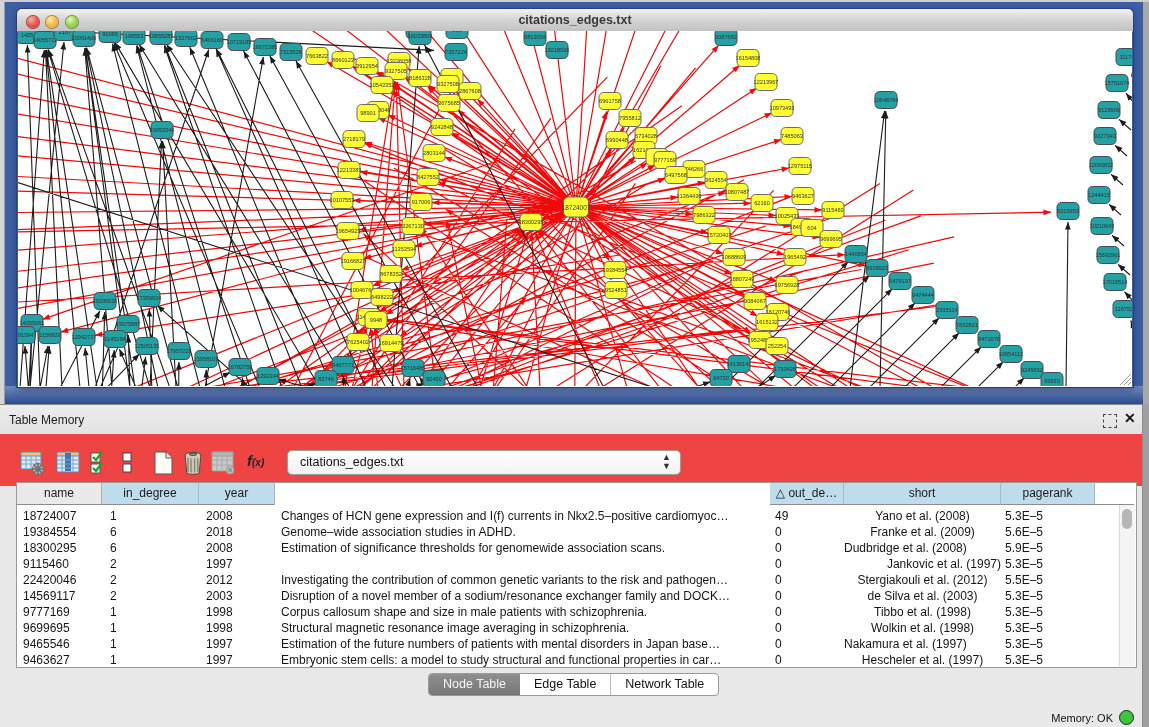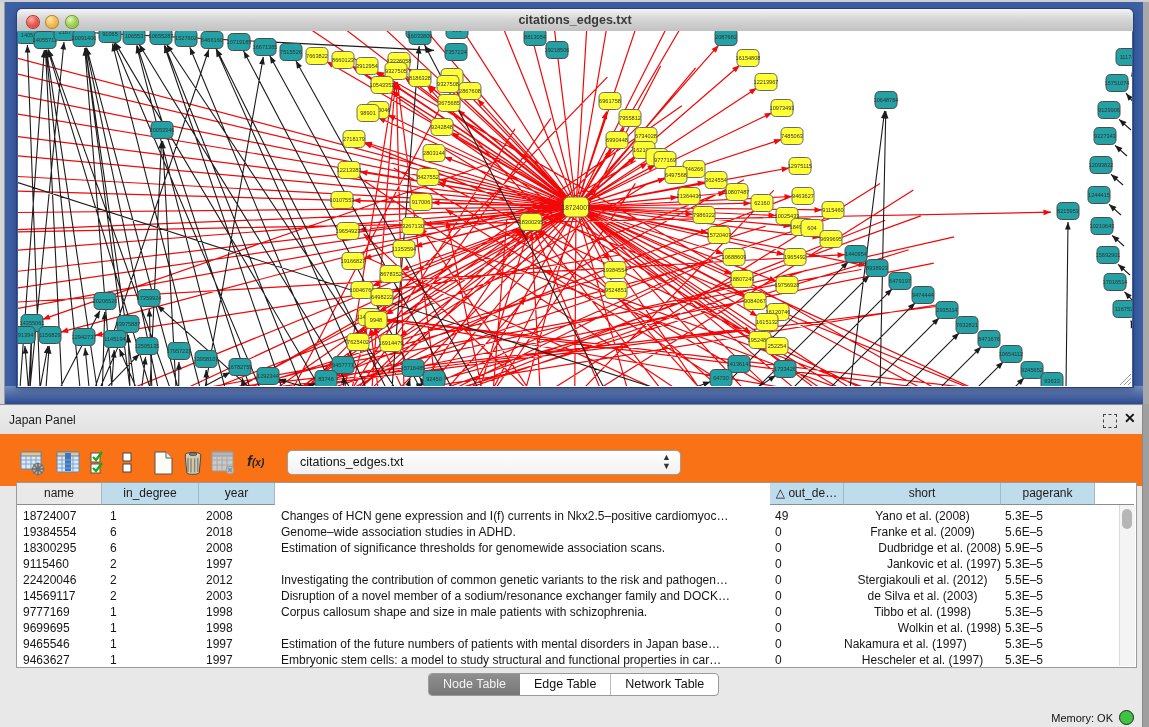--- a/index.html
+++ b/index.html
@@ -26,21 +26,21 @@
   #canvas{left:1px;top:22px;width:1114px;height:356px;background:#fff;overflow:hidden;}
   
   #nub{left:571px;top:396px;width:9px;height:6px;}
   
   #panel{left:0;top:404px;width:1149px;height:323px;background:#e8e8e8;border-top:1px solid #8c8c8c;}
   #phead{left:0;top:1px;width:1149px;height:28px;background:linear-gradient(#ececec,#e2e2e2);border-bottom:1px solid #c6c6c6;}
   #phead .t{left:9px;top:7px;font-size:12px;color:#1c1c1c;}
   #pfloat{left:1103px;top:8px;width:12px;height:12px;border:1px dashed #444;}
   #pclose{left:1124px;top:4px;font-size:14px;font-weight:700;color:#111;}
   
-  #tbar{left:0;top:29px;width:1149px;height:52px;background:#f97316;}
+  #tbar{left:0;top:29px;width:1149px;height:52px;background:#ef4444;}
   .ic{top:16px;}
   #dd{left:287px;top:16px;width:392px;height:23px;background:linear-gradient(#ffffff,#f1f1f1);
       border:1px solid #9d9d9d;border-radius:5px;}
   #dd .txt{left:12px;top:4px;font-size:12.5px;color:#111;}
   #dd .ar{left:374px;top:2px;font-size:9px;color:#333;line-height:9px;}
   
   #tbl{left:16px;top:482px;width:1119px;height:184px;background:#fff;border:1px solid #9a9a9a;}
   .hc{top:0;height:21px;border-right:1px solid #9dbccb;background:#bfdcec;
       font-size:12px;color:#1b1b1b;text-align:center;line-height:21px;border-bottom:1px solid #8c8c8c;}
   .hc0{background:#e9e9e9;border-right:1px solid #b4b4b4;}
@@ -346,21 +346,21 @@
         <path d="M1106 354L1113 347" stroke="#9a9a9a" stroke-width="1" fill="none"></path>
         <path d="M1102 354L1113 343" stroke="#9a9a9a" stroke-width="1" fill="none"></path>
       </svg>  
     </div>
 </div>
 <div class="abs" id="nub"><svg width="9" height="6">
       <path d="M4.5 0L9 6H0Z" fill="#8fa3c8"></path>
     </svg></div>
 <div class="abs" id="panel">
   <div class="abs" id="phead">
-    <div class="abs t">Japan Panel</div>
+    <div class="abs t">Table Memory</div>
     <div class="abs" id="pfloat"></div>
     <div class="abs" id="pclose">✕</div>
   </div>
   <div class="abs" id="tbar">
     <span class="abs ic" style="left:20px" id="ic1"><svg width="26" height="26" viewBox="0 0 26 26">
           <rect x="1" y="2" width="20" height="17" rx="1.5" fill="#dce9f7" stroke="#5b87b5"></rect>
           <rect x="1" y="2" width="20" height="4" fill="#f0c27a" stroke="#5b87b5"></rect>
           <path d="M1 10h20M1 14h20M6 6v13M11 6v13M16 6v13" stroke="#7ba3c9" stroke-width="1" fill="none"></path>
           <circle cx="18" cy="19" r="5.5" fill="#b9b9b9" stroke="#6f6f6f"></circle>
           <circle cx="18" cy="19" r="2" fill="#e9e9e9" stroke="#6f6f6f"></circle>
@@ -426,21 +426,21 @@
     <div class="abs rowtxt" style="left:189px;top:42px">2018</div>
     <div class="abs rowtxt" style="left:264px;top:42px">Genome–wide association studies in ADHD.</div>
     <div class="abs rowtxt" style="left:758px;top:42px">0</div>
     <div class="abs rowtxt" style="left:827px;width:157px;top:42px;text-align:center">Franke et al. (2009)</div>
     <div class="abs rowtxt" style="left:988px;top:42px">5.6E–5</div>
     <div class="abs rowtxt" style="left:6px;top:58px">18300295</div>
     <div class="abs rowtxt" style="left:93px;top:58px">6</div>
     <div class="abs rowtxt" style="left:189px;top:58px">2008</div>
     <div class="abs rowtxt" style="left:264px;top:58px">Estimation of significance thresholds for genomewide association scans.</div>
     <div class="abs rowtxt" style="left:758px;top:58px">0</div>
-    <div class="abs rowtxt" style="left:827px;width:157px;top:58px;text-align:right">Dudbridge et al. (2008)</div>
+    <div class="abs rowtxt" style="left:827px;width:157px;top:58px;text-align:left">Dudbridge et al. (2008)</div>
     <div class="abs rowtxt" style="left:988px;top:58px">5.9E–5</div>
     <div class="abs rowtxt" style="left:6px;top:74px">9115460</div>
     <div class="abs rowtxt" style="left:93px;top:74px">2</div>
     <div class="abs rowtxt" style="left:189px;top:74px">1997</div>
     <div class="abs rowtxt" style="left:758px;top:74px">0</div>
     <div class="abs rowtxt" style="left:827px;width:157px;top:74px;text-align:right">Jankovic et al. (1997)</div>
     <div class="abs rowtxt" style="left:988px;top:74px">5.3E–5</div>
     <div class="abs rowtxt" style="left:6px;top:90px">22420046</div>
     <div class="abs rowtxt" style="left:93px;top:90px">2</div>
     <div class="abs rowtxt" style="left:189px;top:90px">2012</div>
@@ -458,22 +458,23 @@
     <div class="abs rowtxt" style="left:6px;top:122px">9777169</div>
     <div class="abs rowtxt" style="left:93px;top:122px">1</div>
     <div class="abs rowtxt" style="left:189px;top:122px">1998</div>
     <div class="abs rowtxt" style="left:264px;top:122px">Corpus callosum shape and size in male patients with schizophrenia.</div>
     <div class="abs rowtxt" style="left:758px;top:122px">0</div>
     <div class="abs rowtxt" style="left:827px;width:157px;top:122px;text-align:center">Tibbo et al. (1998)</div>
     <div class="abs rowtxt" style="left:988px;top:122px">5.3E–5</div>
     <div class="abs rowtxt" style="left:6px;top:138px">9699695</div>
     <div class="abs rowtxt" style="left:93px;top:138px">1</div>
     <div class="abs rowtxt" style="left:189px;top:138px">1998</div>
+    <div class="abs rowtxt" style="left:264px;top:138px">Structural magnetic resonance image averaging in schizophrenia.</div>
     <div class="abs rowtxt" style="left:758px;top:138px">0</div>
-    <div class="abs rowtxt" style="left:827px;width:157px;top:138px;text-align:right">Wolkin et al. (1998)</div>
+    <div class="abs rowtxt" style="left:827px;width:157px;top:138px;text-align:center">Wolkin et al. (1998)</div>
     <div class="abs rowtxt" style="left:988px;top:138px">5.3E–5</div>
     <div class="abs rowtxt" style="left:6px;top:154px">9465546</div>
     <div class="abs rowtxt" style="left:93px;top:154px">1</div>
     <div class="abs rowtxt" style="left:189px;top:154px">1997</div>
     <div class="abs rowtxt" style="left:264px;top:154px">Estimation of the future numbers of patients with mental disorders in Japan base…</div>
     <div class="abs rowtxt" style="left:758px;top:154px">0</div>
     <div class="abs rowtxt" style="left:827px;width:157px;top:154px;text-align:left">Nakamura et al. (1997)</div>
     <div class="abs rowtxt" style="left:988px;top:154px">5.3E–5</div>
     <div class="abs rowtxt" style="left:6px;top:170px">9463627</div>
     <div class="abs rowtxt" style="left:93px;top:170px">1</div>

